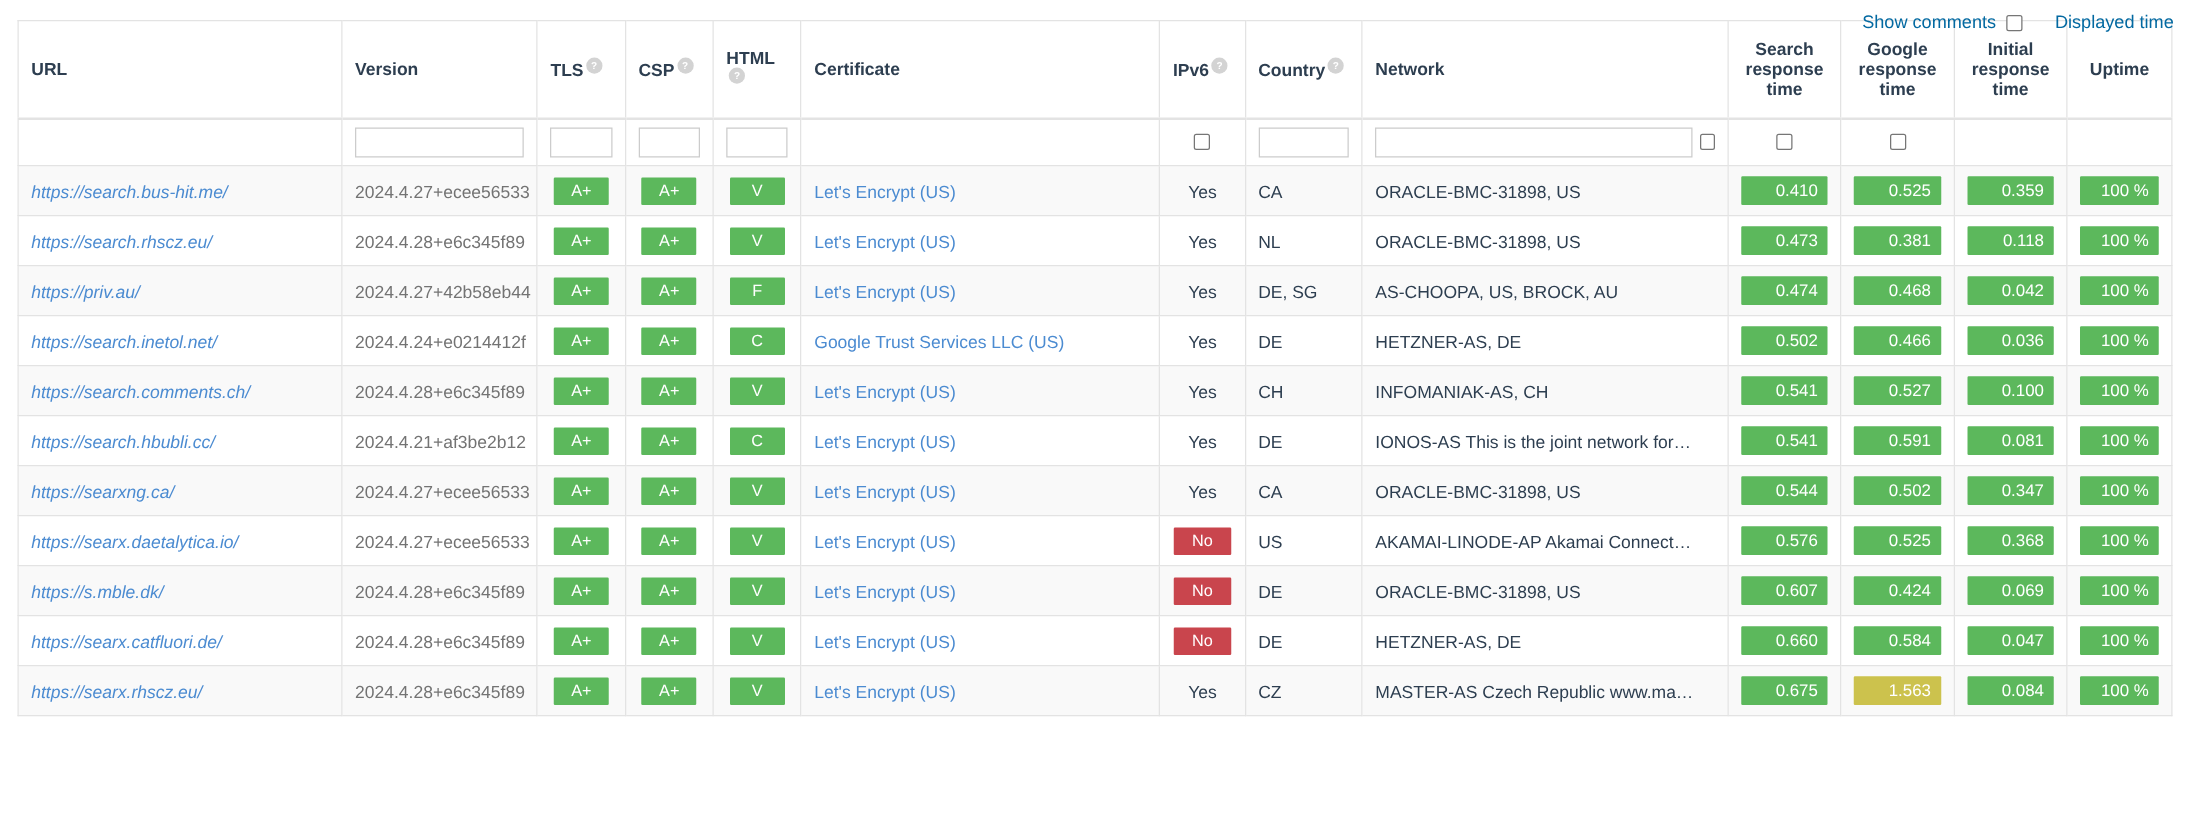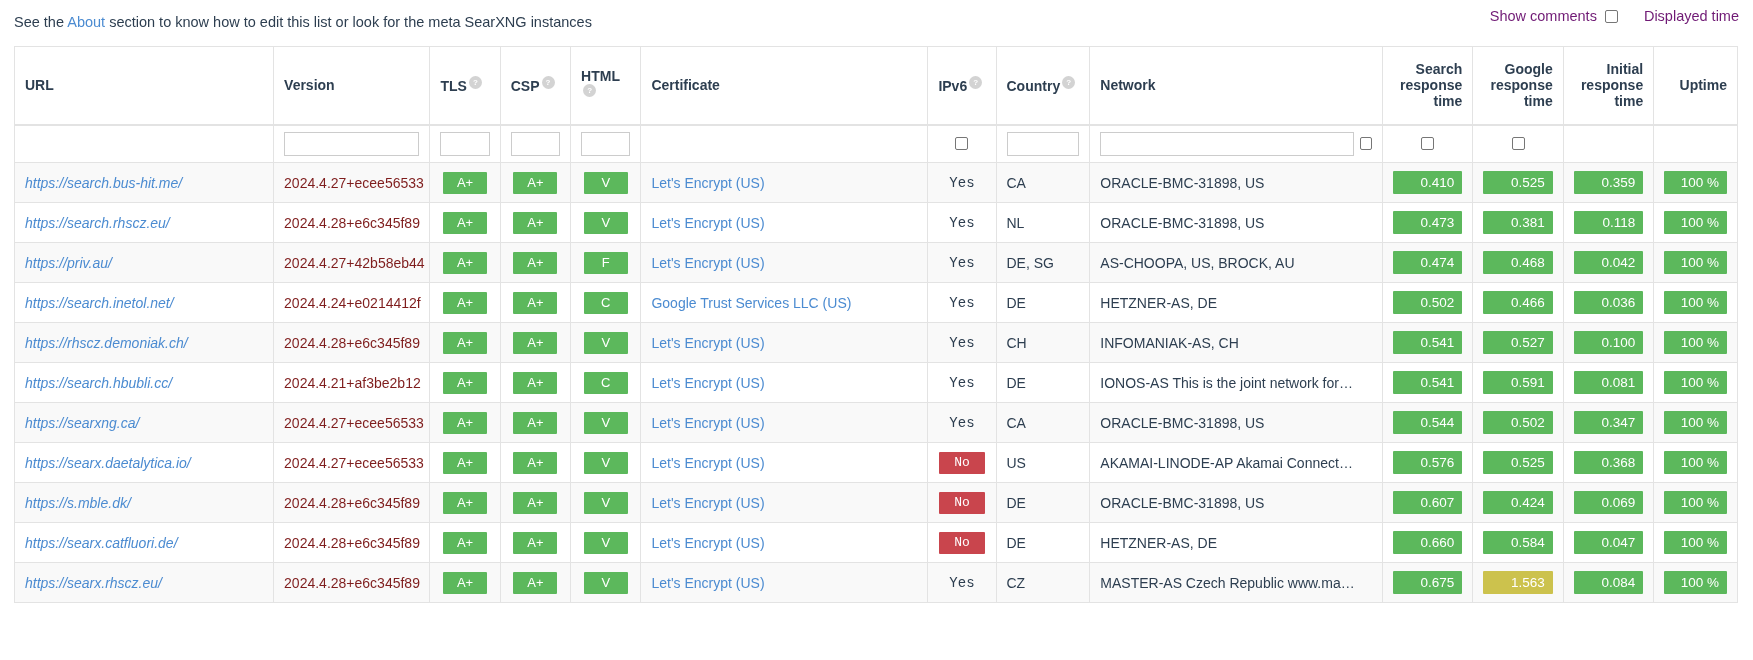--- a/index.html
+++ b/index.html
@@ -16,21 +16,21 @@
   }
   .page { padding: 0 14px; position: relative; }
 
   
   .topbar {
     position: absolute;
     top: -6px; right: 14px;
     display: flex; align-items: center;
     gap: 26px;
     font-size: 14.5px;
-    color: #701a75;
+    color: #0369a1;
     white-space: nowrap;
   }
   .topbar .opt { display: flex; align-items: center; gap: 8px; }
   .cb {
     width: 13px; height: 13px;
     border: 1px solid #767676;
     border-radius: 2px;
     background: #fff;
     display: inline-block;
   }
@@ -67,21 +67,21 @@
   table.instances thead th {
     font-weight: bold;
     color: #2d3e50;
     background: #ffffff;
     vertical-align: middle;
     height: 78px;
     border-bottom: 2px solid #e3e3e3;
     white-space: normal;
   }
   th.ta-l { text-align: left; }
-  th.ta-r { text-align: right; }
+  th.ta-r { text-align: center; }
 
   .helpdot {
     display: inline-block;
     width: 13px; height: 13px;
     border-radius: 50%;
     background: #d3d3d3;
     color: #ffffff;
     font-size: 8px;
     line-height: 13px;
     text-align: center;
@@ -109,24 +109,24 @@
   }
   .fcenter { display: flex; align-items: center; justify-content: center; }
   .fnet { display: flex; align-items: center; gap: 6px; }
 
   
   tbody.data tr:nth-child(odd) { background: #f9f9f9; }
   tbody.data tr:nth-child(even) { background: #ffffff; }
   tbody.data td { height: 37px; }
 
   td.url a { font-size: 14px; font-style: italic; }
-  td.version { font-size: 14px; color: #7f1d1d; white-space: nowrap; }
+  td.version { font-size: 14px; color: #737373; white-space: nowrap; }
   td.grade { text-align: center; padding: 6px 8px; }
   td.cert { }
-  td.yesno { text-align: center; padding: 6px 8px; font-family: Liberation Mono, monospace; }
+  td.yesno { text-align: center; padding: 6px 8px; }
   td.country { text-align: left; white-space: nowrap; }
   td.network {
     white-space: nowrap;
     overflow: hidden;
     text-overflow: ellipsis;
     max-width: 0;
   }
   td.time { padding: 6px 8px; }
 
   .badge {
@@ -176,21 +176,20 @@
 
   <div class="topbar">
     <label class="opt">
       <span>Show comments</span>
       <span class="cb"></span>
     </label>
     <span class="opt">Displayed time</span>
   </div>
 
 
-  <p class="subtitle"><span>See the </span><a href="#">About</a><span> section to know how to edit this list or look for the meta SearXNG instances</span></p>
 
   <table class="instances">
     <colgroup>
       <col class="c-url">
         <col class="c-version">
         <col class="c-tls">
         <col class="c-csp">
       <col class="c-html">
         <col class="c-cert">
         <col class="c-ipv6">
@@ -339,21 +338,21 @@
             <span class="badge t ">0.466</span>
           </td>
           <td class="time">
             <span class="badge t ">0.036</span>
           </td>
           <td class="time">
             <span class="badge t ">100 %</span>
           </td>
         </tr>
         <tr>
-          <td class="url"><a href="#">https://rhscz.demoniak.ch/</a></td>
+          <td class="url"><a href="#">https://search.comments.ch/</a></td>
           <td class="version">2024.4.28+e6c345f89</td>
           <td class="grade"><span class="badge grade-ok">A+</span></td>
           <td class="grade"><span class="badge grade-ok">A+</span></td>
           <td class="grade"><span class="badge grade-ok">V</span></td>
           <td class="cert"><a href="#">Let's Encrypt (US)</a></td>
           <td class="yesno"><span>Yes</span></td>
           <td class="country">CH</td>
           <td class="network">INFOMANIAK-AS, CH</td>
           <td class="time">
             <span class="badge t ">0.541</span>

